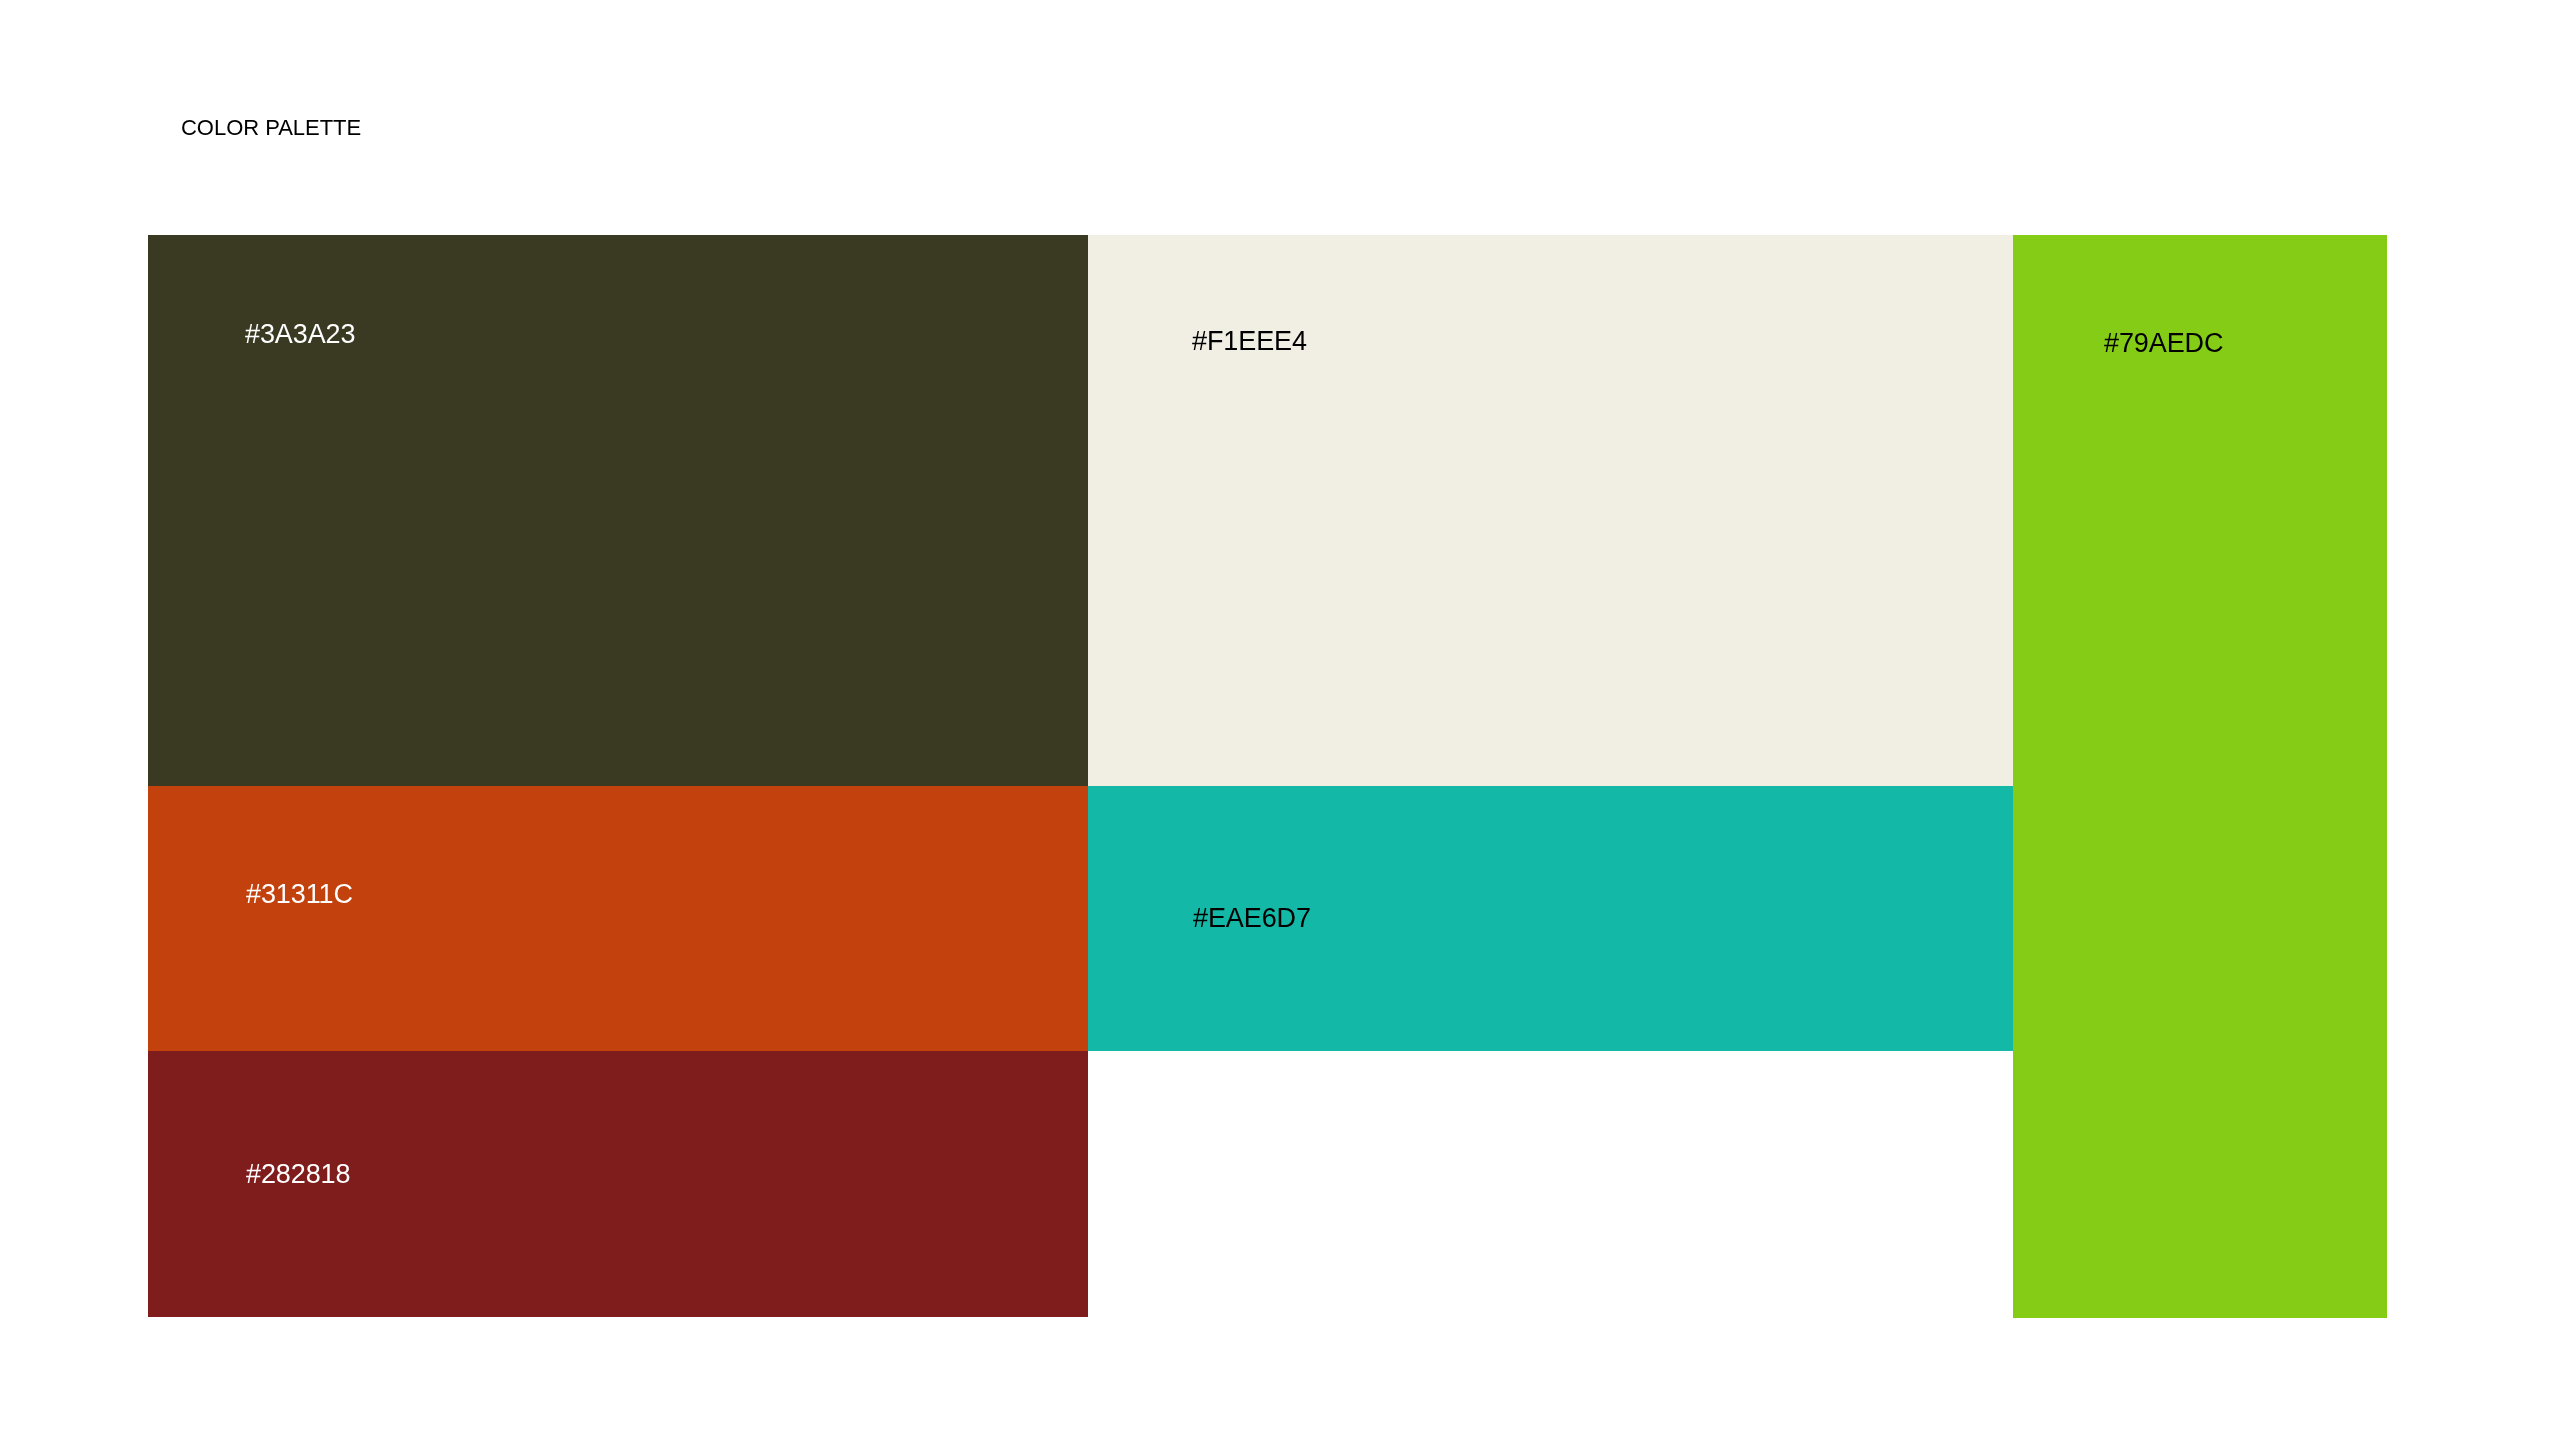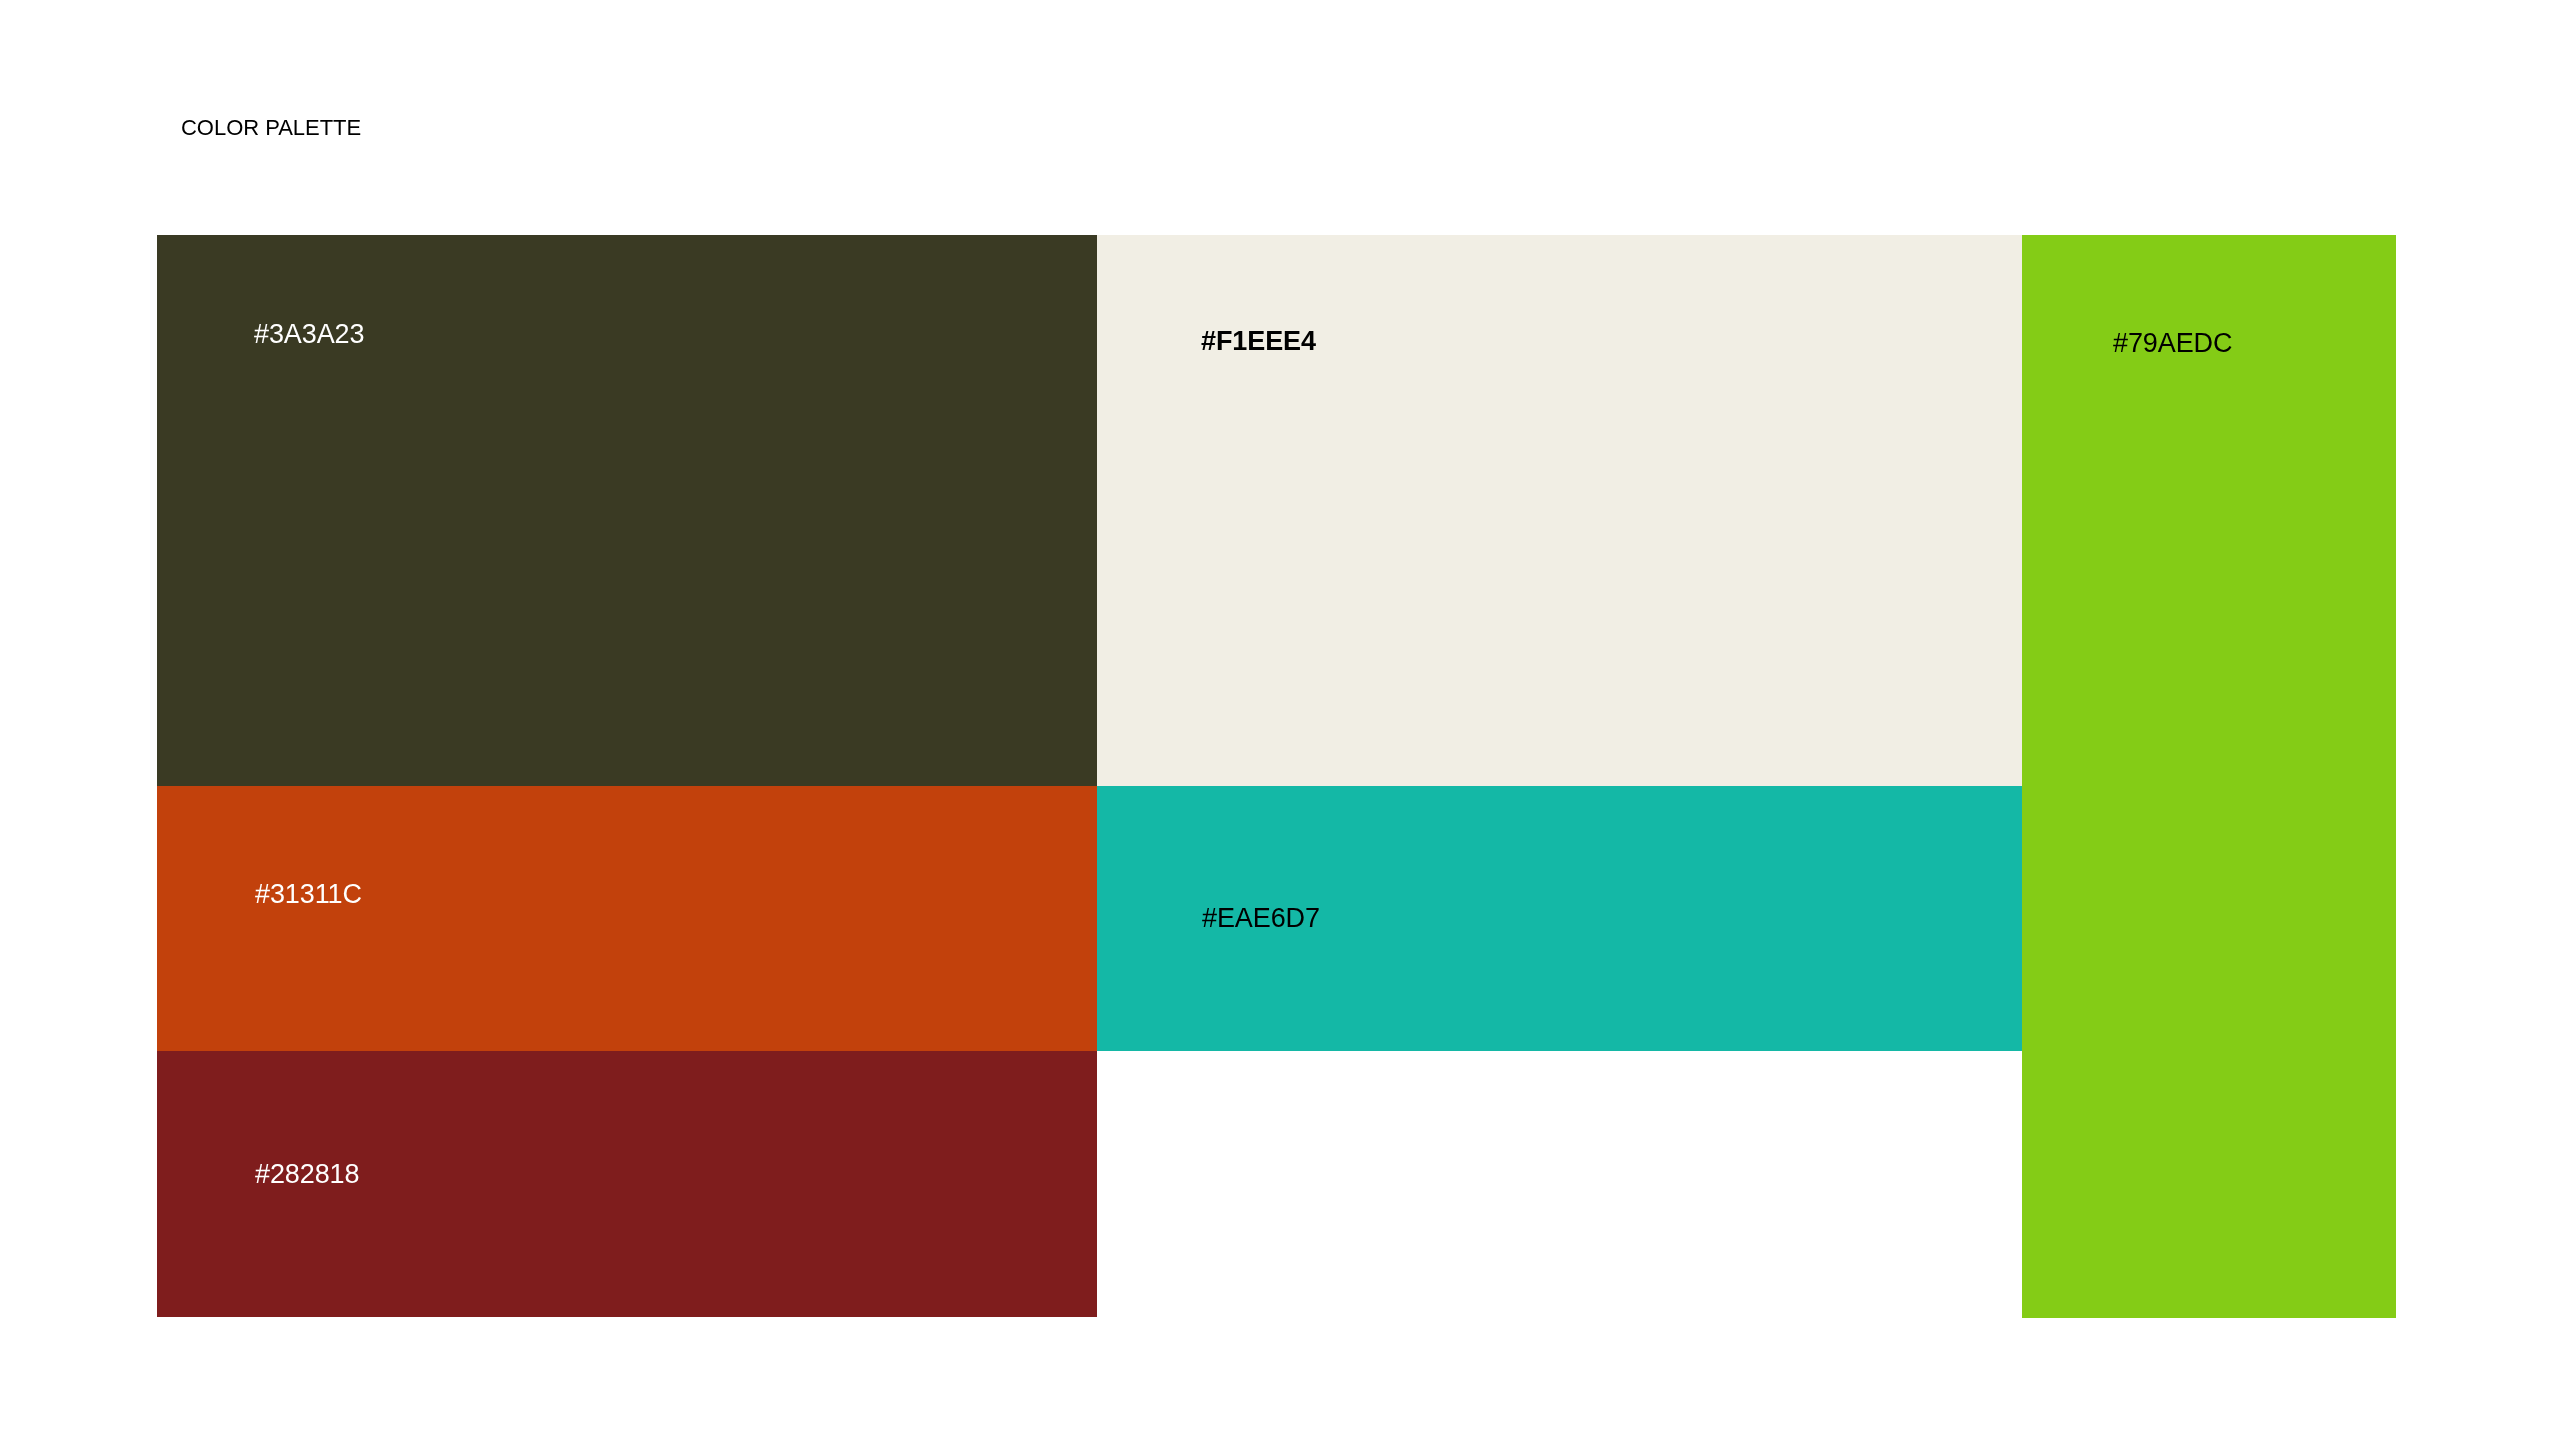--- a/index.html
+++ b/index.html
@@ -55,35 +55,35 @@
     transform: translateZ(0);
   }
 </style>
 </head>
 <body style="background: rgb(255, 255, 255);">
 
 <div class="slide" style="background: rgb(255, 255, 255); width: 2576px; height: 1449px;">
 
   <div class="page-title" style="color: rgb(0, 0, 0);">COLOR PALETTE</div>
 
-  <div class="palette-grid" style="left: 157px; top: 235px; width: 2239px; height: 1083px;">
+  <div class="palette-grid" style="left: 148px; top: 235px; width: 2239px; height: 1083px;">
 
     <div class="swatch" style="background: rgb(58, 58, 35); left: 0px; top: 0px; width: 940px; height: 551px;">
       <div class="swatch-label" style="color: rgb(255, 255, 255); left: 97px; top: 86px;">#3A3A23</div>
     </div>
 
     <div class="swatch" style="background: #c2410c; left: 0px; top: 551px; width: 940px; height: 265px;">
       <div class="swatch-label" style="color: rgb(255, 255, 255); left: 98px; top: 95px;">#31311C</div>
     </div>
 
     <div class="swatch" style="background: #7f1d1d; left: 0px; top: 816px; width: 940px; height: 266px;">
       <div class="swatch-label" style="color: rgb(255, 255, 255); left: 98px; top: 110px;">#282818</div>
     </div>
 
-    <div class="swatch" style="background: rgb(241, 238, 228); left: 940px; top: 0px; width: 925px; height: 551px; font-weight: bold;">
+    <div class="swatch" style="background: rgb(241, 238, 228); left: 940px; top: 0px; width: 925px; height: 551px;">
       <div class="swatch-label" style="color: rgb(0, 0, 0); left: 104px; top: 93px;">#F1EEE4</div>
     </div>
 
     <div class="swatch" style="background: #14b8a6; left: 940px; top: 551px; width: 925px; height: 265px;">
       <div class="swatch-label" style="color: rgb(0, 0, 0); left: 105px; top: 119px;">#EAE6D7</div>
     </div>
 
 
     <div class="swatch" style="background: #84cc16; left: 1865px; top: 0px; width: 374px; height: 1083px;">
       <div class="swatch-label" style="color: rgb(0, 0, 0); left: 91px; top: 95px;">#79AEDC</div>

